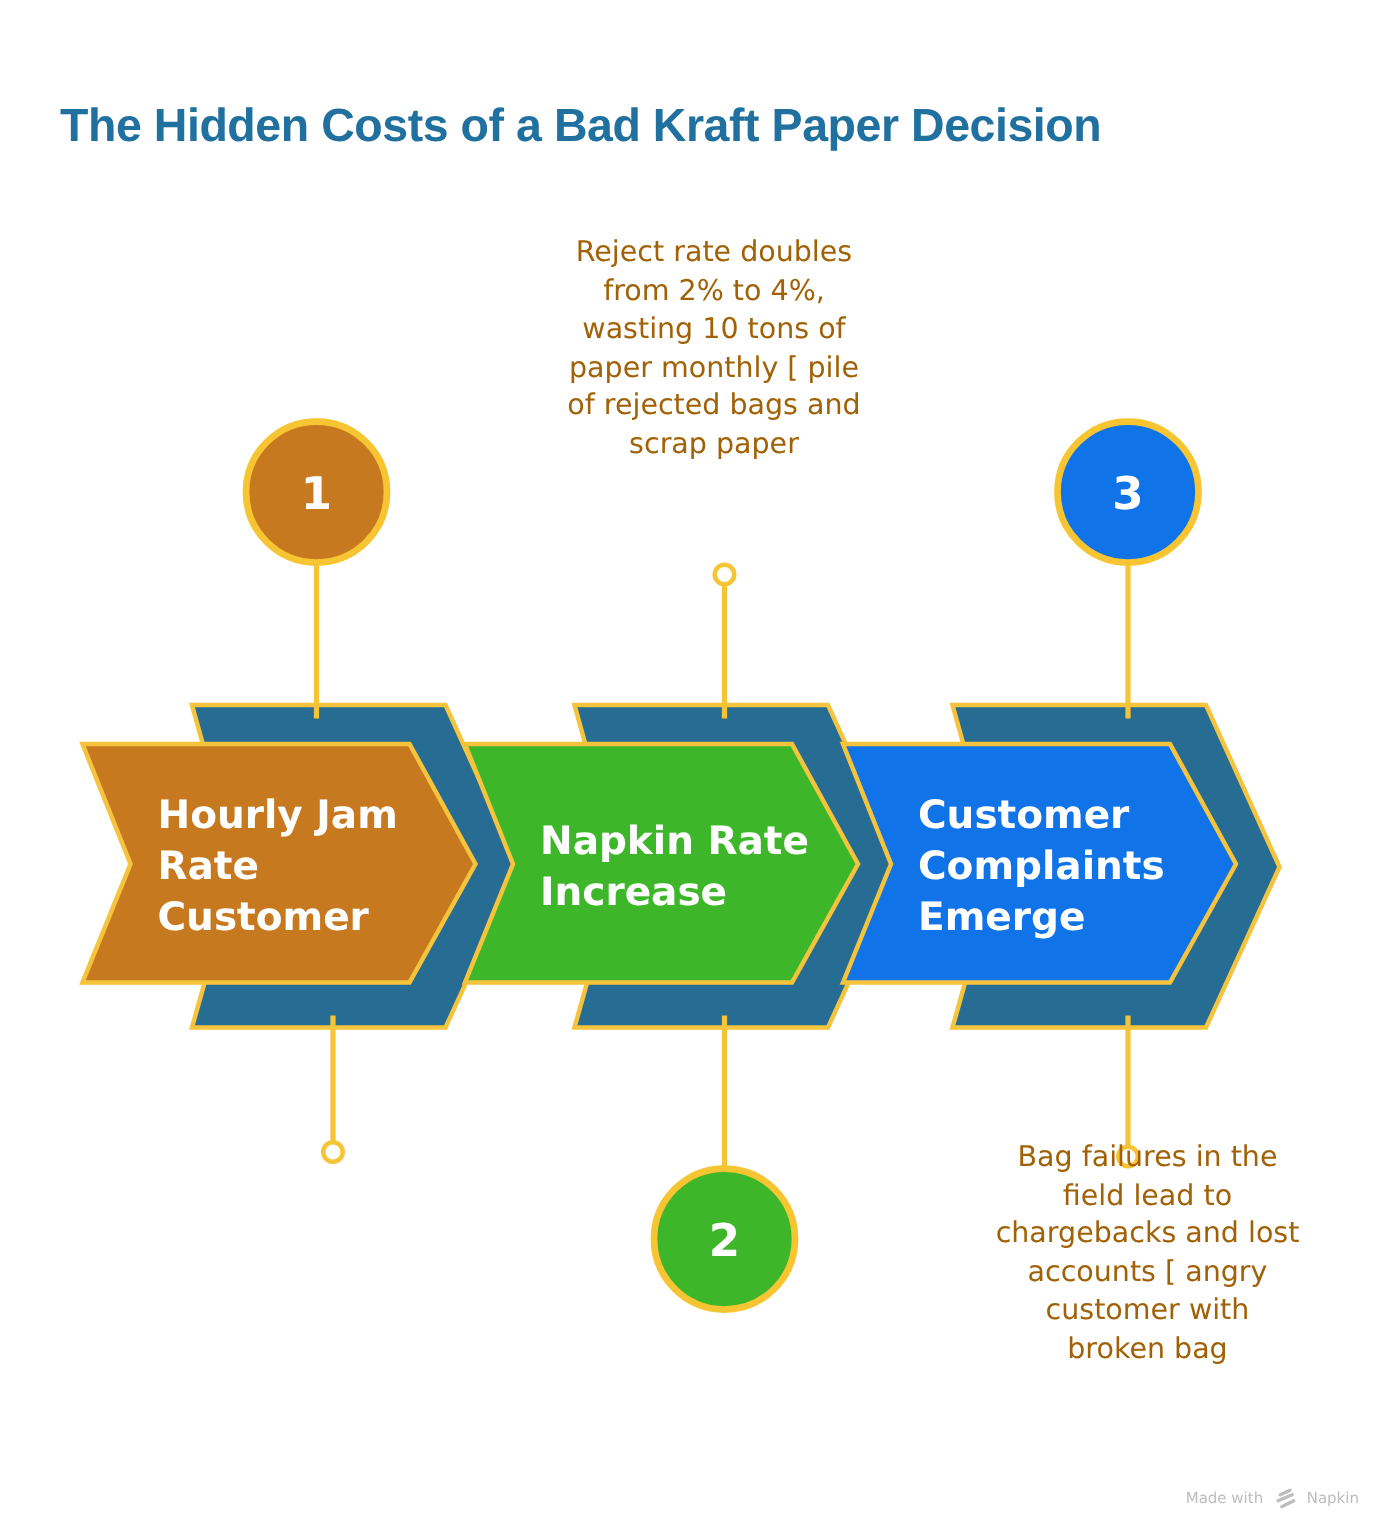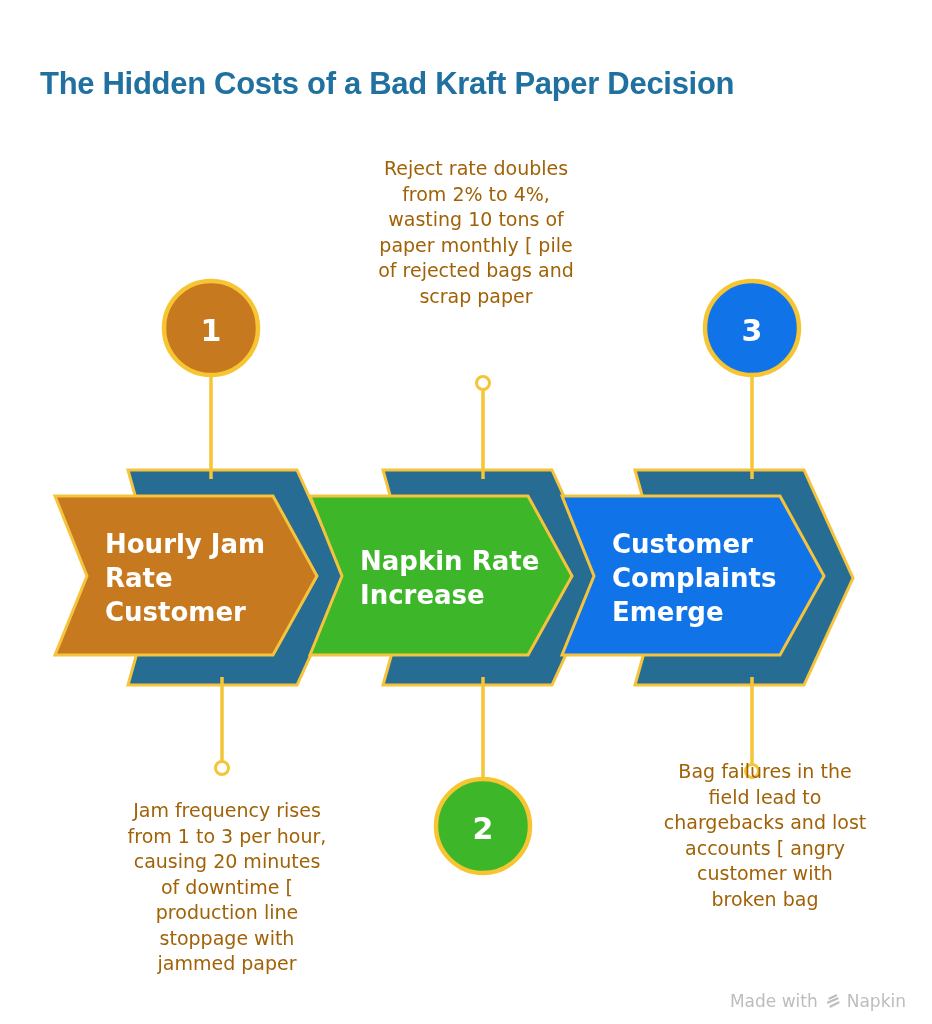--- a/index.html
+++ b/index.html
@@ -17,21 +17,21 @@
     position:absolute; white-space:pre-line; text-align:center;
     font-size:19px; line-height:25.5px; color:#a16207;
   }
   .diagram-svg { position:absolute; left:0; top:0; }
   .chevron-label {
     position:absolute; white-space:pre-line; text-align:left;
     color:#ffffff; font-weight:bold; font-size:26px; line-height:34px;
   }
   .footer {
     position:absolute; right:26px; top:991px; display:flex;
-    align-items:center; gap:6px; color:#BDBDBD; font-size:17px;justify-content:space-between;
+    align-items:center; gap:6px; color:#BDBDBD; font-size:10px;justify-content:space-between;
   }
   .footer .napkin { font-weight:400; }
 </style>
 </head>
 <body>
 
 <div class="page">
 
   <h1 class="title">The Hidden Costs of a Bad Kraft Paper Decision</h1>
 
@@ -76,27 +76,20 @@
 
   <div class="chevron-label" style="left:105px; top:527px; width:200px;">Hourly Jam
 Rate
 Customer</div>
   <div class="chevron-label" style="left:360px; top:544px; width:210px;">Napkin Rate
 Increase</div>
   <div class="chevron-label" style="left:612px; top:527px; width:210px;">Customer
 Complaints
 Emerge</div>
 
-  <div class="desc" style="left:85px; top:798px; width:284px;">Jam frequency rises
-from 1 to 3 per hour,
-causing 20 minutes
-of downtime [
-production line
-stoppage with
-jammed paper</div>
 
   <div class="desc" style="left:623px; top:759px; width:284px;">Bag failures in the
 field lead to
 chargebacks and lost
 accounts [ angry
 customer with
 broken bag</div>
 
   <div class="footer">
     <span>Made with</span>

